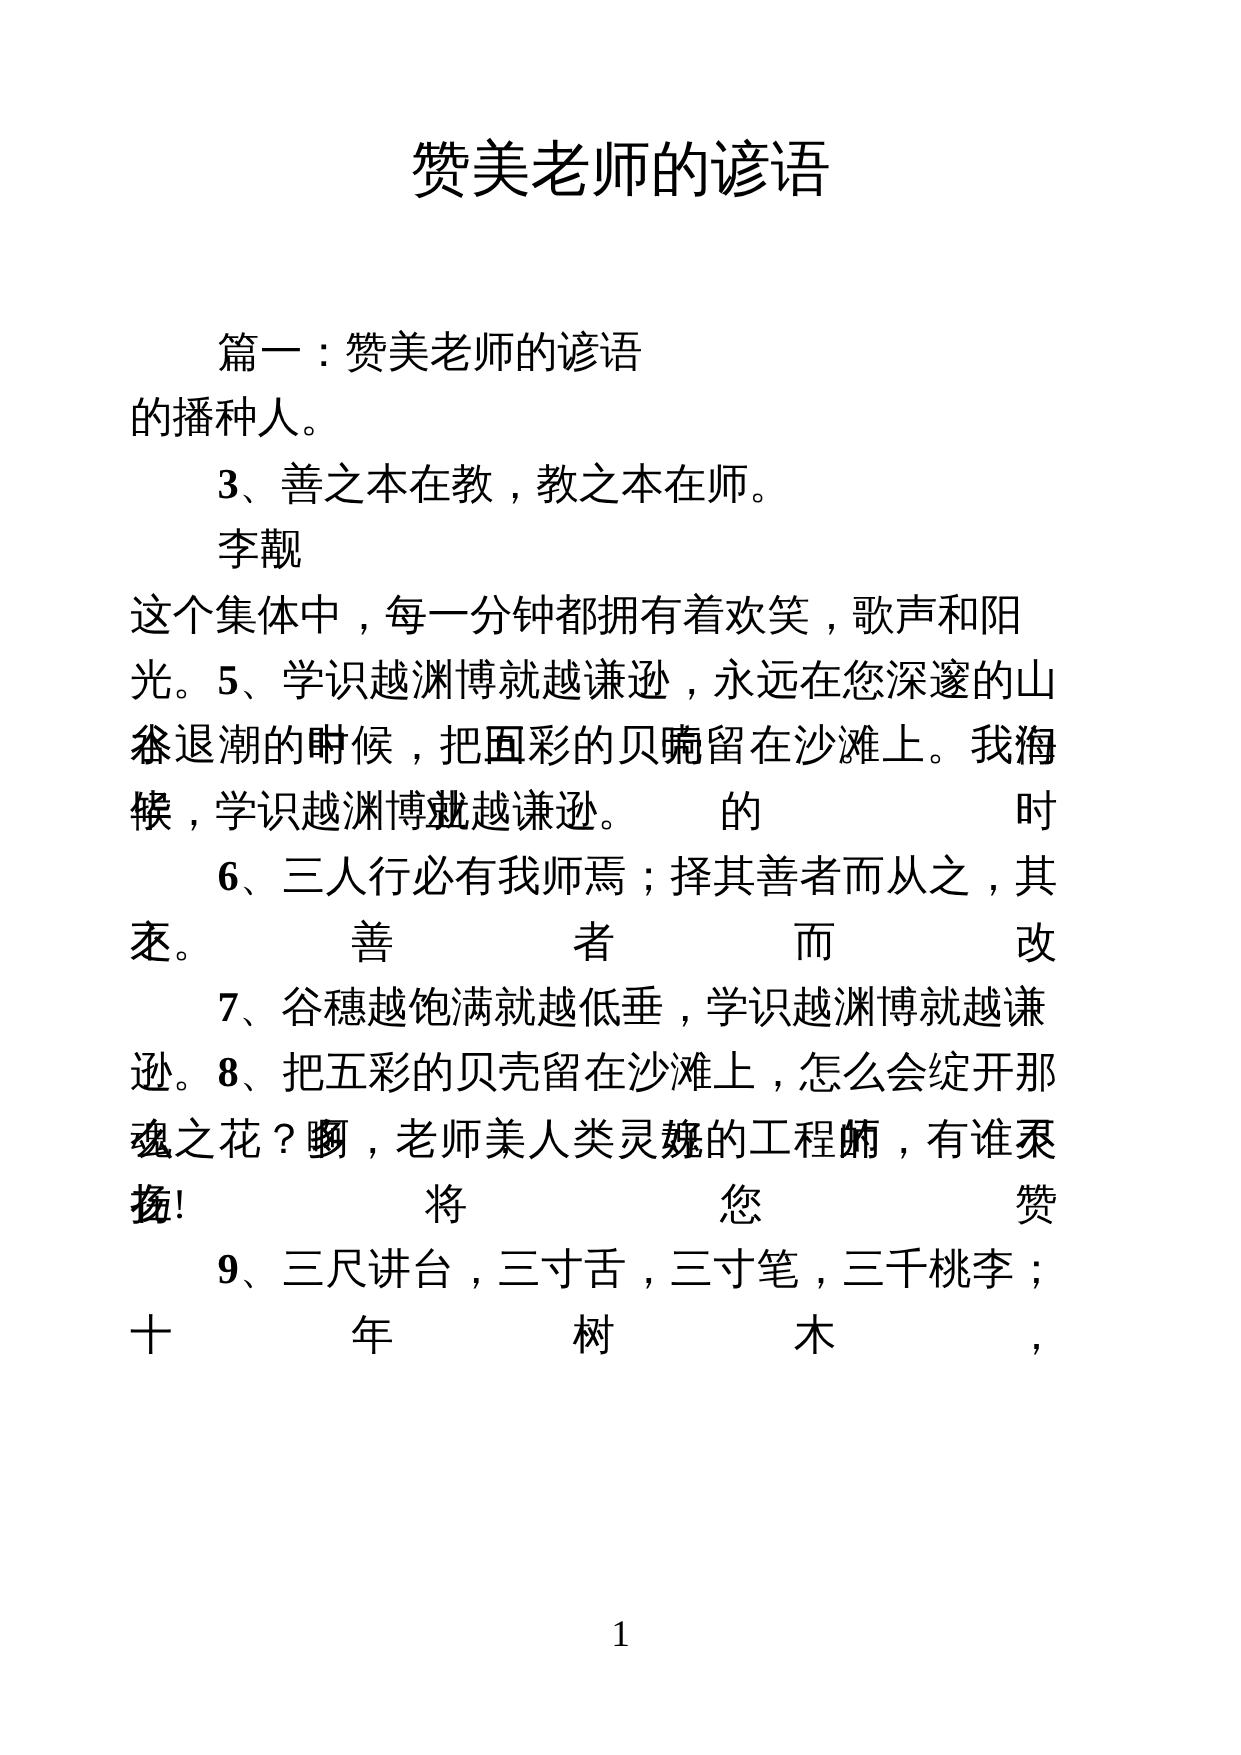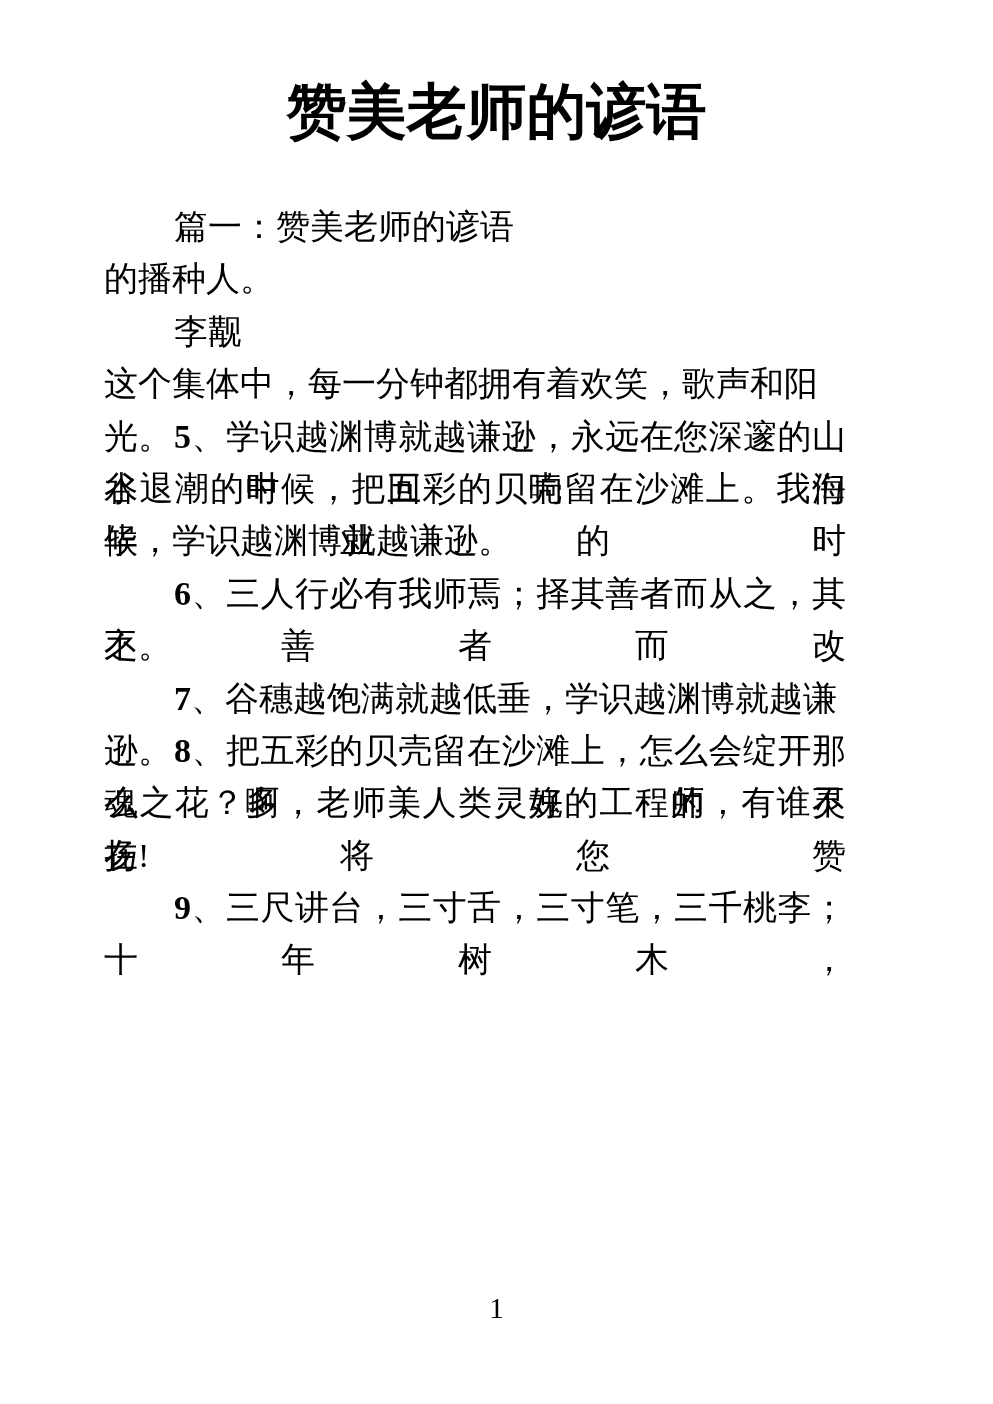--- a/index.html
+++ b/index.html
@@ -10,30 +10,30 @@
   .page {
     position: relative;
     width: 993px;
     height: 1404px;
     background: #ffffff;
     color: #000000;
     font-family: "Liberation Serif", "DejaVu Serif", serif;
     overflow: hidden;
   }
   .doc-title {
-    margin: 82px 0 0 0;
+    margin: 106px 0 0 0;
     padding: 0;
     text-align: center;
-    font-size: 60px;
+    font-size: 48px;
     line-height: 60px;
-    font-weight: 700;
+    font-weight: 400;
     letter-spacing: 0px;
   }
   .content {
-    margin: 59px 0 0 104px;
+    margin: 91px 0 0 104px;
     width: 742px;
     font-size: 34px;
     line-height: 52.4px;
   }
   .para {
     margin: 0;
     padding: 0;
   }
   .line {
     height: 52.4px;
@@ -68,20 +68,23 @@
   <h1 class="doc-title">赞美老师的谚语</h1>
 
   <div class="content">
       <div class="para">
         <div class="line indent"><span>篇一：赞美老师的谚语</span></div>
       </div>
       <div class="para">
         <div class="line"><span>的播种人。</span></div>
       </div>
       <div class="para">
+        <div class="line indent"><b class="num">3</b><span>、善之本在教，教之本在师。</span></div>
+      </div>
+      <div class="para">
         <div class="line indent"><span>李觏</span></div>
       </div>
       <div class="para">
         <div class="line"><span>这个集体中，每一分钟都拥有着欢笑，歌声和阳光。</span></div>
       </div>
       <div class="para">
         <div class="line indent fill"><b class="num">5</b><span>、学识越渊博就越谦逊，永远在您深邃的山谷中回响。海</span></div>
         <div class="line fill"><span>水退潮的时候，把五彩的贝壳留在沙滩上。我们毕业的时</span></div>
         <div class="line"><span>候，学识越渊博就越谦逊。</span></div>
       </div>

